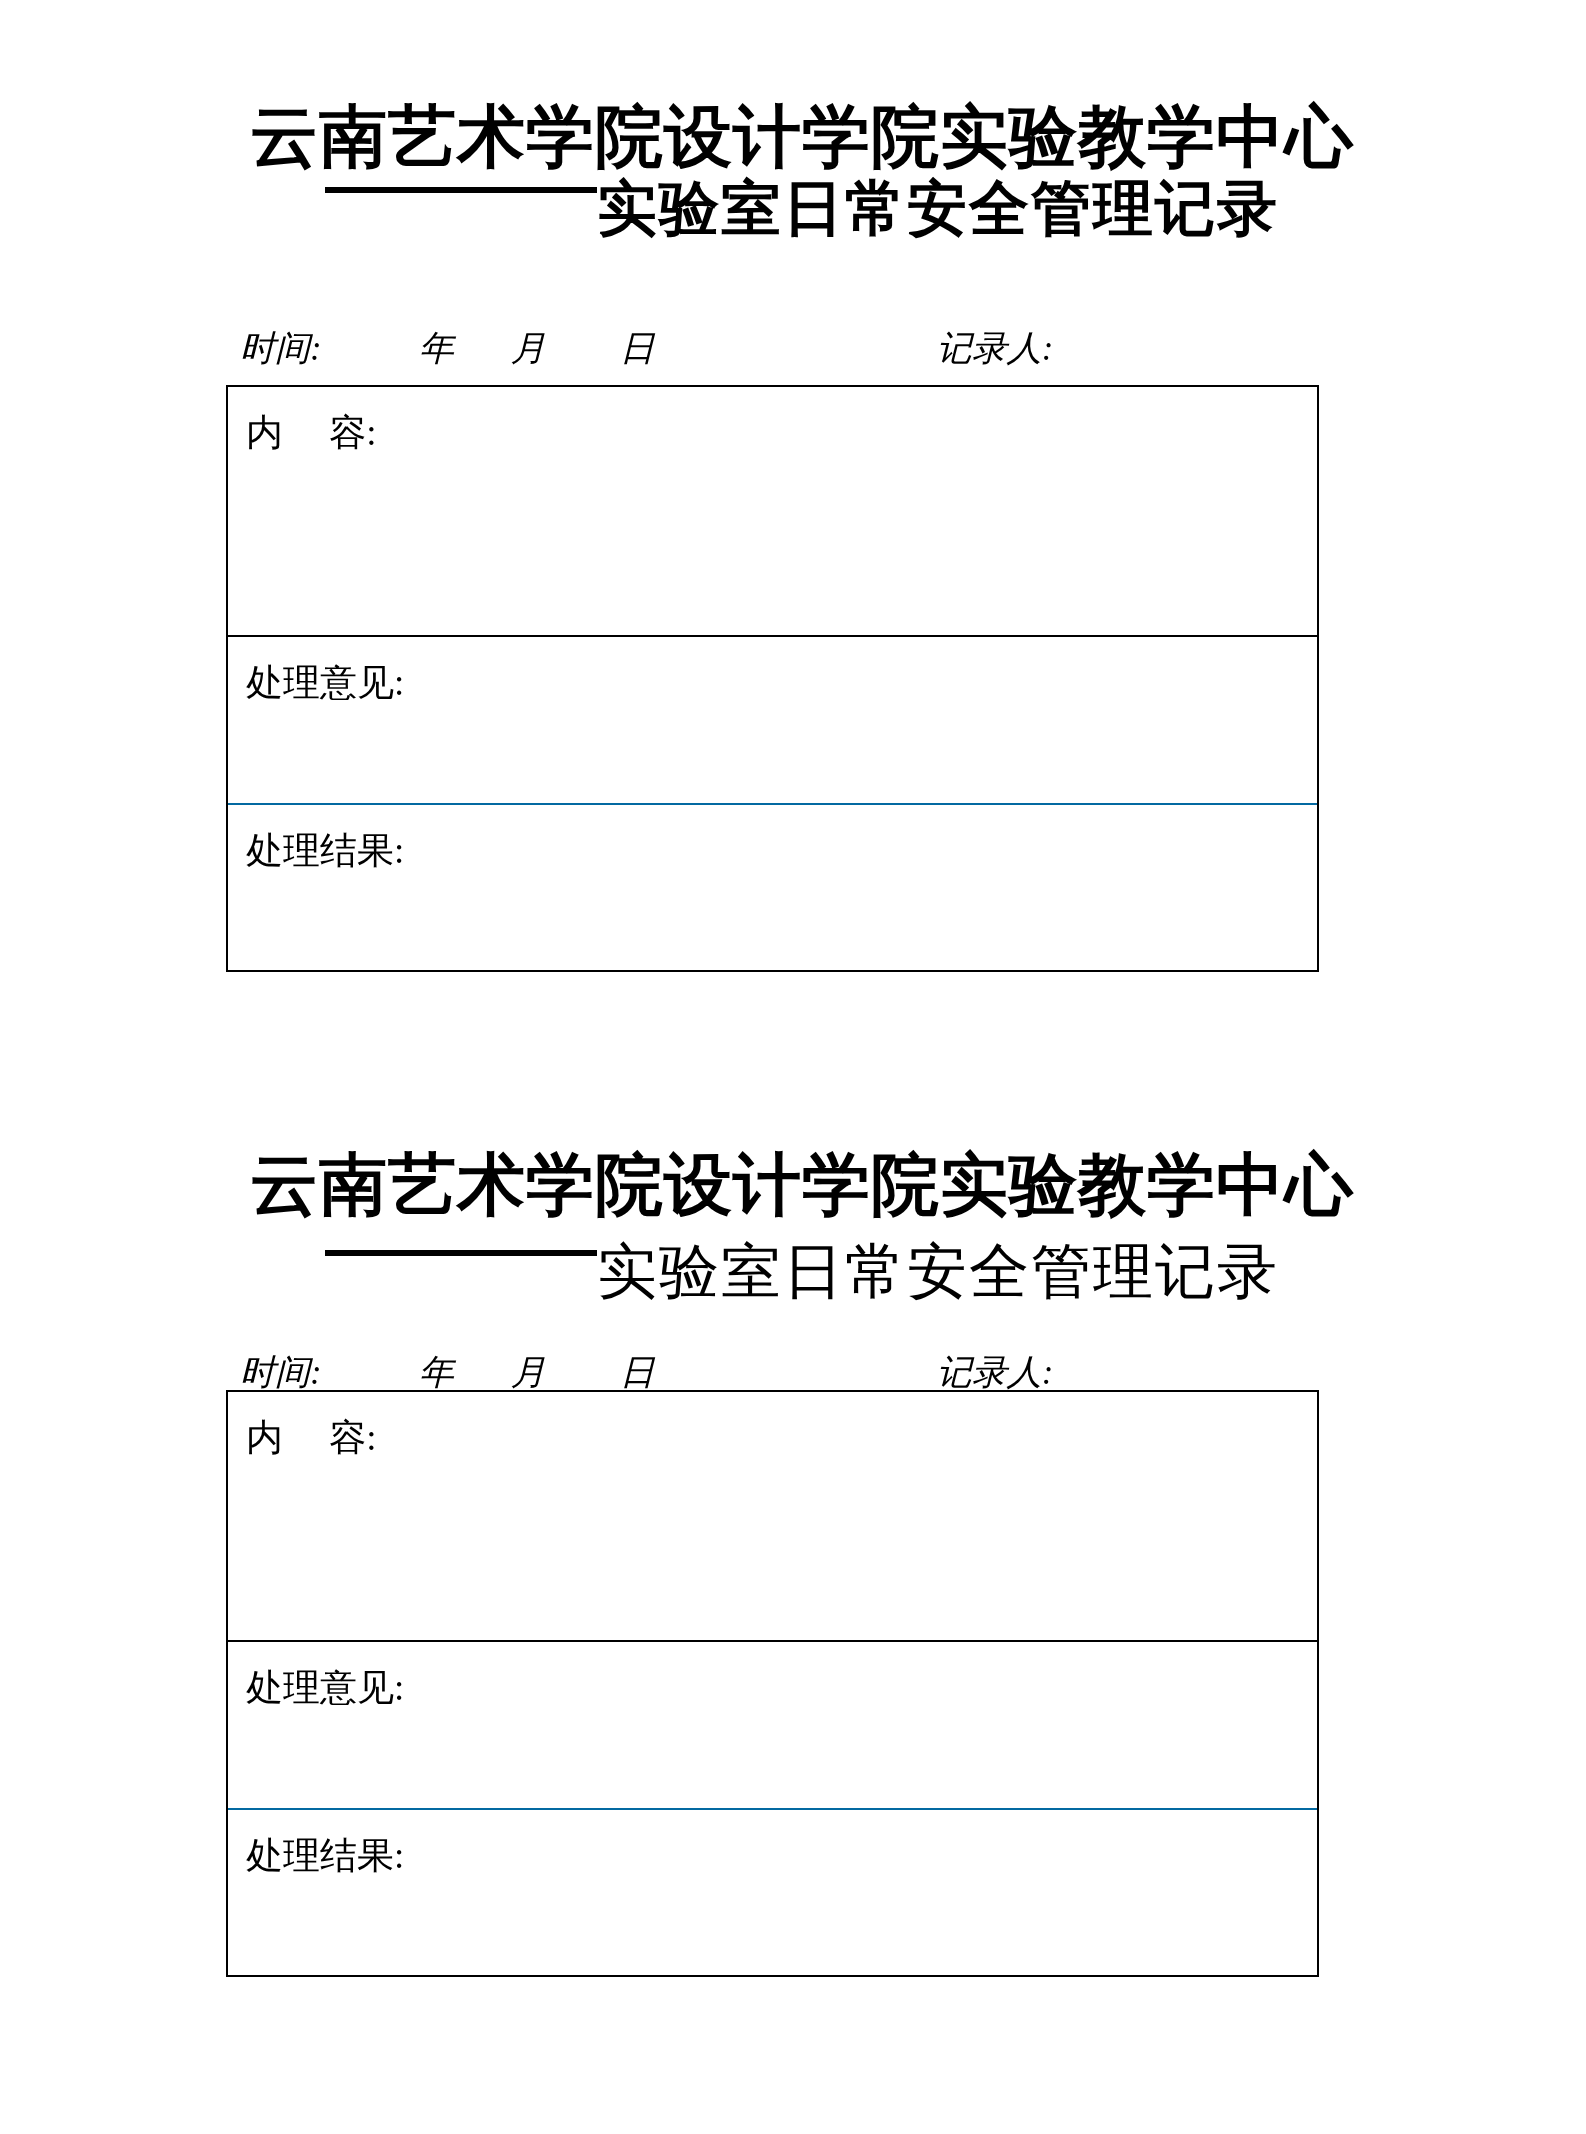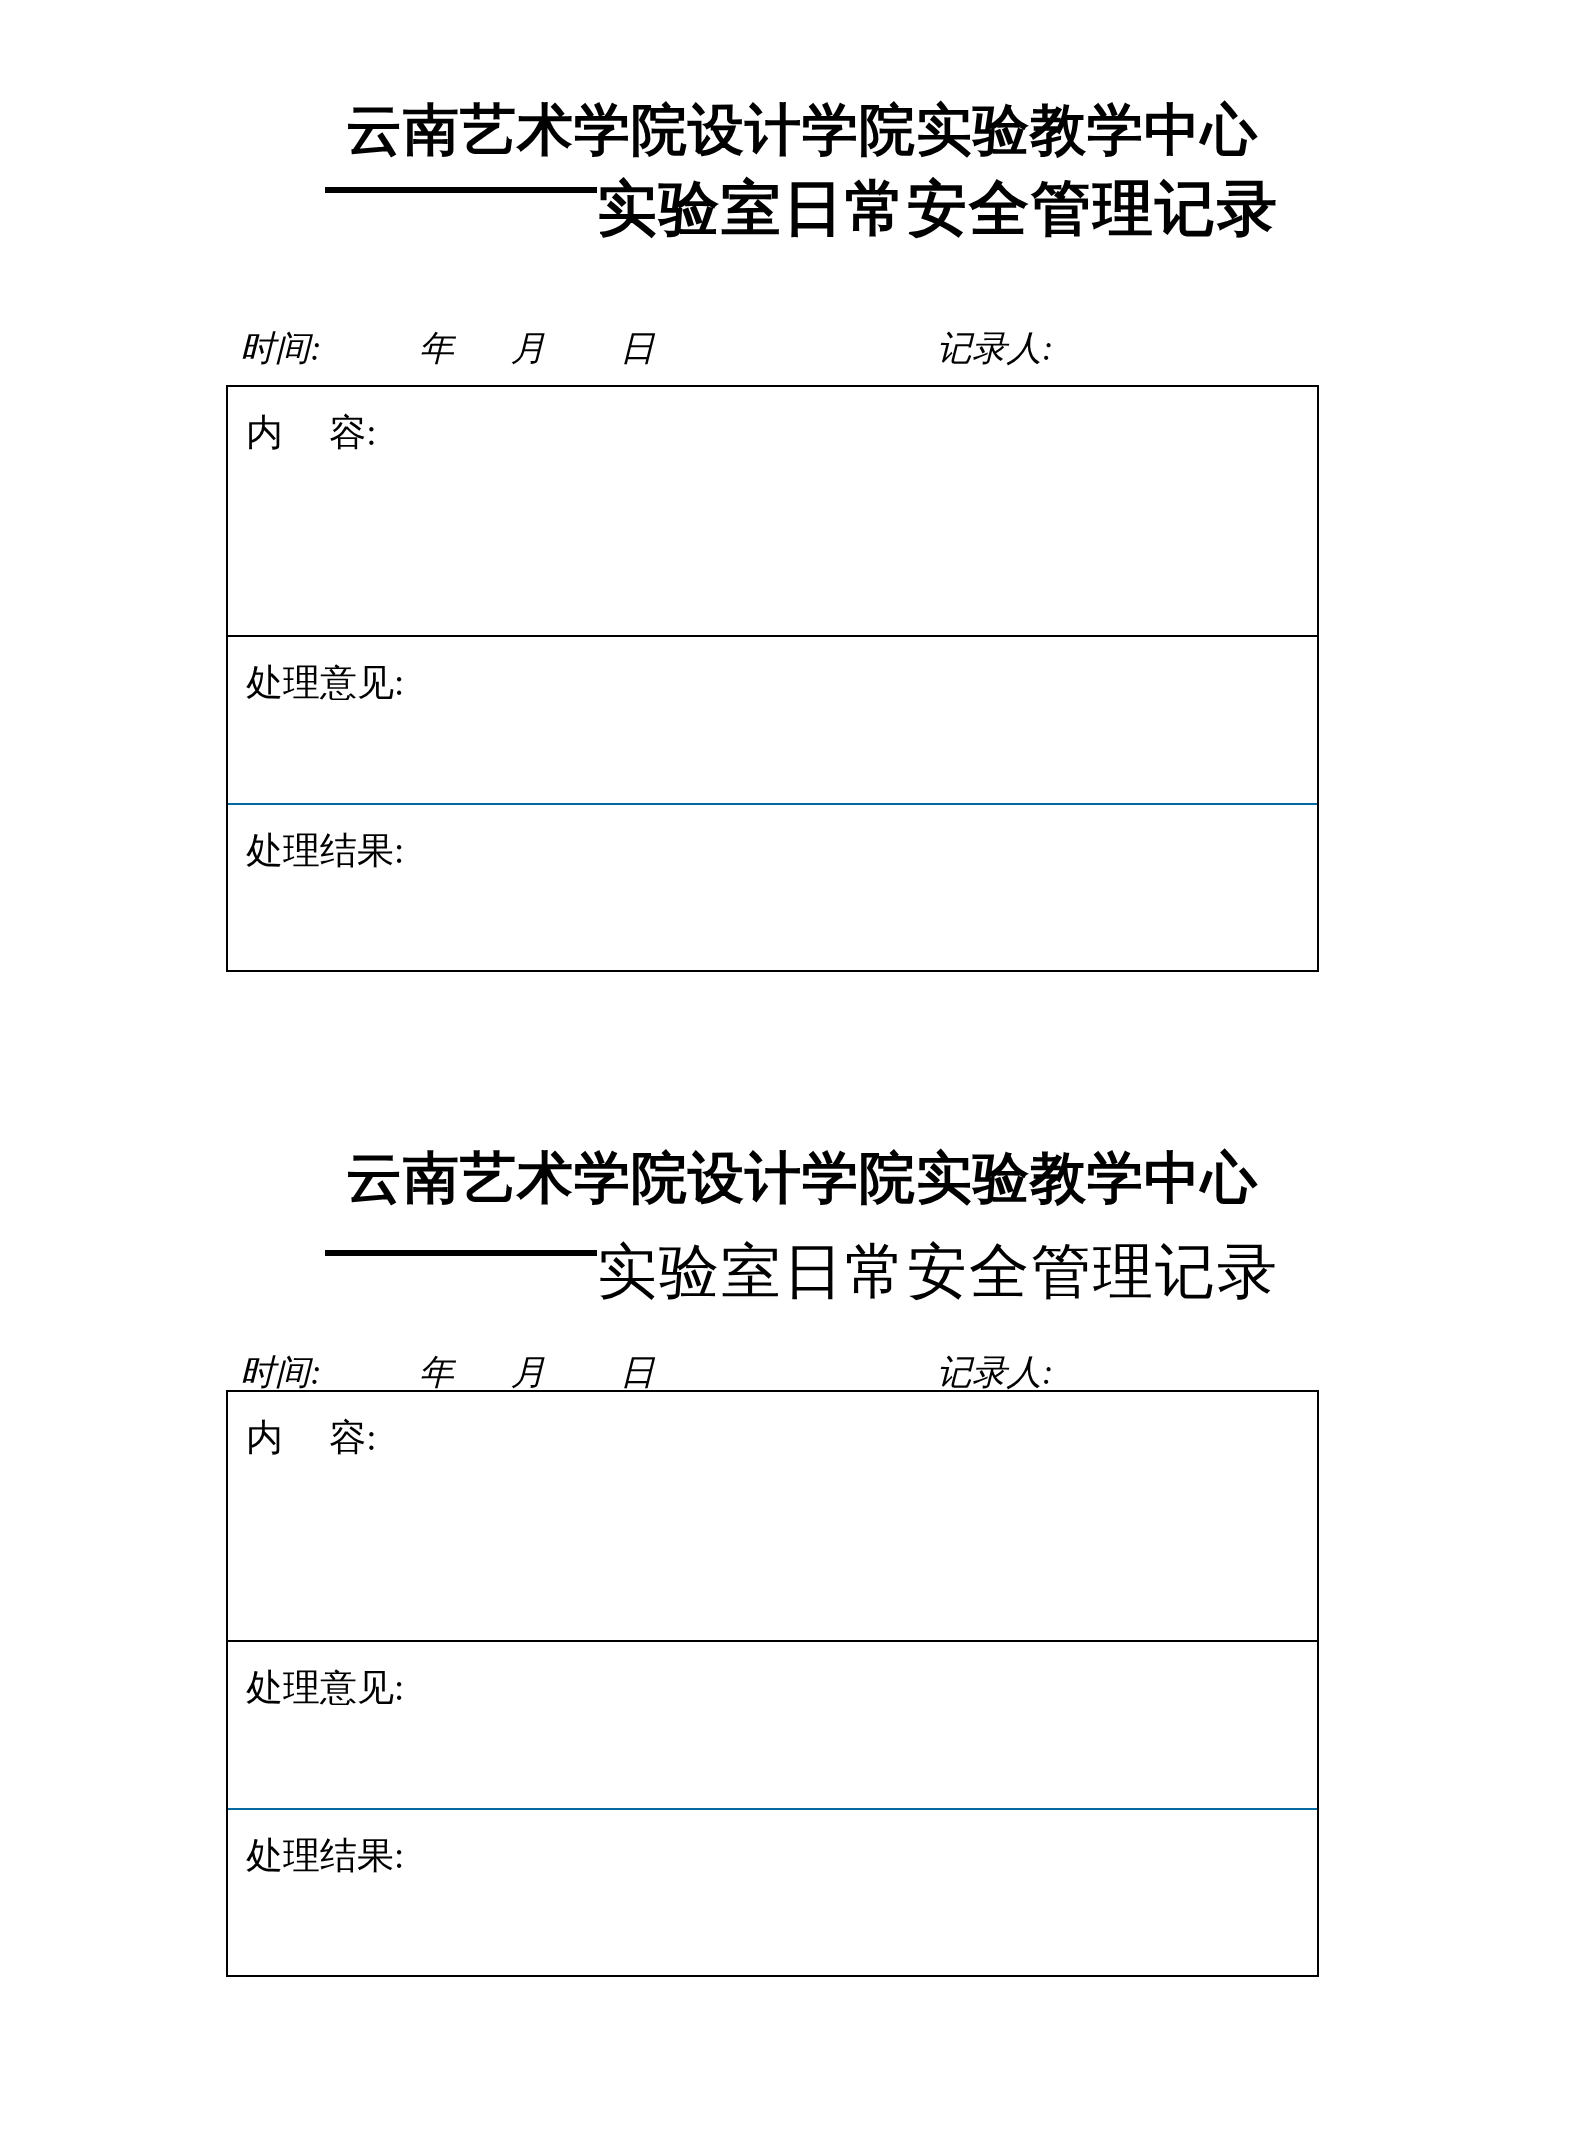--- a/index.html
+++ b/index.html
@@ -11,21 +11,21 @@
     overflow:hidden;
   }
   .section{position:absolute;left:0;width:100%;height:900px;}
   .s0{top:98px}
   .s1{top:1146px}
 
   
   .title1{
     position:absolute;top:0;left:18px;right:0;
     text-align:center;
-    font-size:56px;font-weight:bold;line-height:1.15;
+    font-size:68px;font-weight:bold;line-height:1.15;
     letter-spacing:1px;
   }
   .title2{
     position:absolute;left:18px;right:0;
     display:flex;justify-content:center;align-items:flex-start;
     font-size:60px;font-weight:bold;line-height:1.15;
     letter-spacing:2px;
   }
   .s0 .title2{top:77px}
   .s1 .title2{top:92px}

